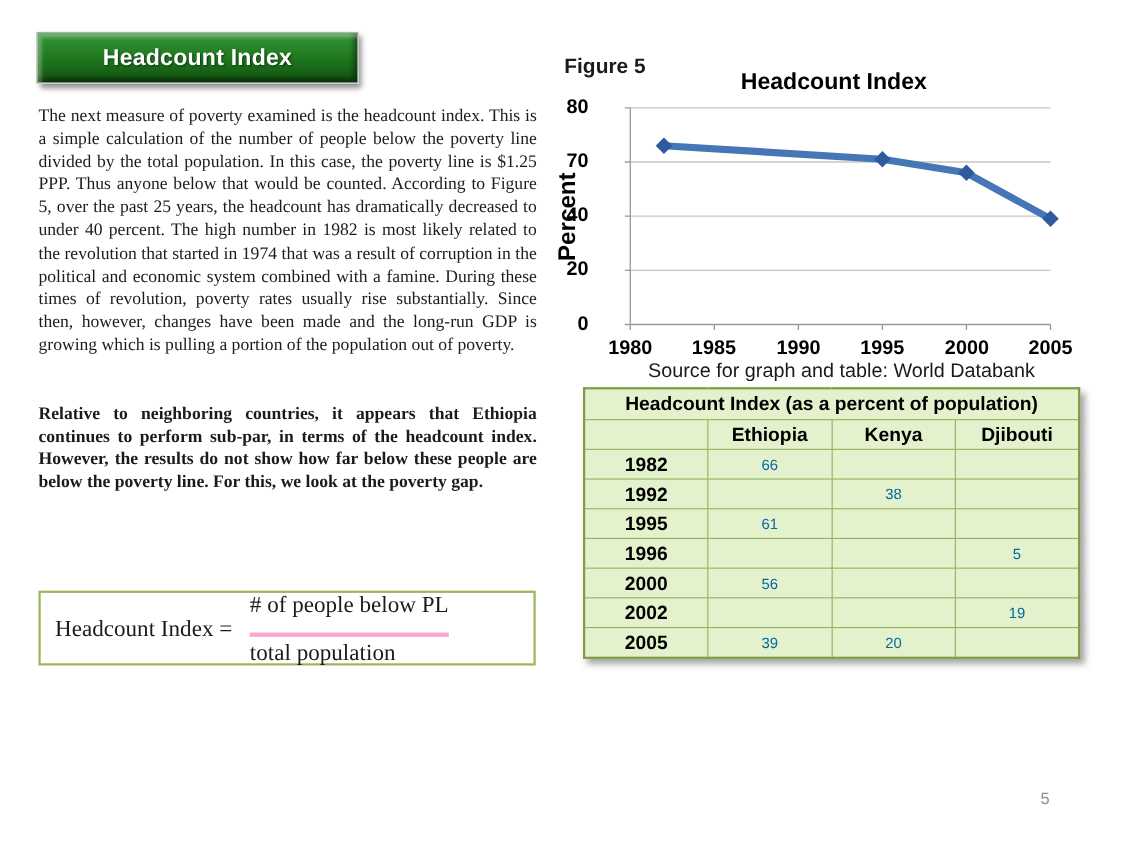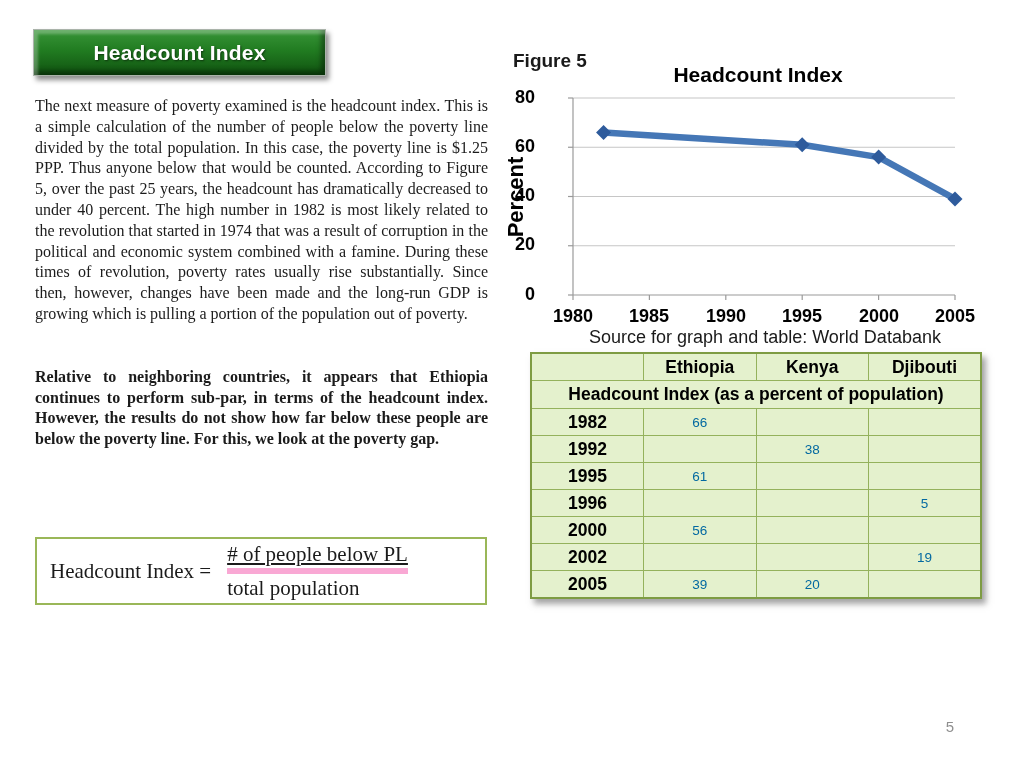--- a/index.html
+++ b/index.html
@@ -52,21 +52,21 @@
   .htable .val-cell{font-size:13.5px;color:#0369a1;}
   .htable{border:2px solid #7e9c43;}
 
   
   .formula-box{position:absolute;left:35px;top:537px;width:452px;height:68px;
                border:2px solid #9ab758;background:#ffffff;
                display:flex;align-items:center;padding-left:13px;box-sizing:border-box;
                font-family:"Liberation Serif",serif;color:#1b1b1b;}
   .formula-lhs{font-size:21px;white-space:nowrap;}
   .formula-frac{margin-left:16px;display:inline-block;text-align:left;font-size:21px;}
-  .formula-num{border-bottom:6px solid #f9a8d4;padding-bottom:1px;text-decoration:underline;}
+  .formula-num{border-bottom:4px solid #f9a8d4;padding-bottom:13px;}
   .formula-den{padding-top:2px;}
 
   .page-number{position:absolute;left:930px;top:718px;width:40px;text-align:center;
                font-size:15px;color:#8f8f8f;}
 </style>
 </head>
 <body>
 
 <div class="slide">
 
@@ -103,44 +103,44 @@
       <polyline points="98.56,72.47500000000002 297.2,84.78750000000002 373.6,97.10000000000002 450,138.9625" fill="none" stroke="#4577b6" stroke-width="6.5" stroke-linejoin="round" stroke-linecap="round"></polyline>
       <path d="M 98.56 64.97500000000002 L 106.06 72.47500000000002 L 98.56 79.97500000000002 L 91.06 72.47500000000002 Z" fill="#2e5b9c"></path>
       <path d="M 297.2 77.28750000000002 L 304.7 84.78750000000002 L 297.2 92.28750000000002 L 289.7 84.78750000000002 Z" fill="#2e5b9c"></path>
       <path d="M 373.6 89.60000000000002 L 381.1 97.10000000000002 L 373.6 104.60000000000002 L 366.1 97.10000000000002 Z" fill="#2e5b9c"></path>
       <path d="M 450 131.4625 L 457.5 138.9625 L 450 146.4625 L 442.5 138.9625 Z" fill="#2e5b9c"></path>
     </svg>
 
   <div class="ylabel">Percent</div>
 
   <div class="ytick yt80">80</div>
-  <div class="ytick yt60">60</div>
+  <div class="ytick yt60">70</div>
   <div class="ytick yt40">40</div>
   <div class="ytick yt20">20</div>
   <div class="ytick yt0">0</div>
 
   <div class="xtick xt0">1980</div>
   <div class="xtick xt1">1985</div>
   <div class="xtick xt2">1990</div>
   <div class="xtick xt3">1995</div>
   <div class="xtick xt4">2000</div>
   <div class="xtick xt5">2005</div>
 
   <div class="source-note">Source for graph and table: World Databank</div>
 
   <table class="htable">
     <tbody>
       <tr>
+        <td class="tbl-title" colspan="4">Headcount Index (as a percent of population)</td>
+      </tr>
+      <tr>
         <th class="col-head"></th>
         <th class="col-head">Ethiopia</th>
         <th class="col-head">Kenya</th>
         <th class="col-head">Djibouti</th>
-      </tr>
-      <tr>
-        <td class="tbl-title" colspan="4">Headcount Index (as a percent of population)</td>
       </tr>
       <tr>
         <td class="year-cell">1982</td>
         <td class="val-cell">66</td>
         <td class="val-cell"></td>
         <td class="val-cell"></td>
       </tr>
       <tr>
         <td class="year-cell">1992</td>
         <td class="val-cell"></td>

